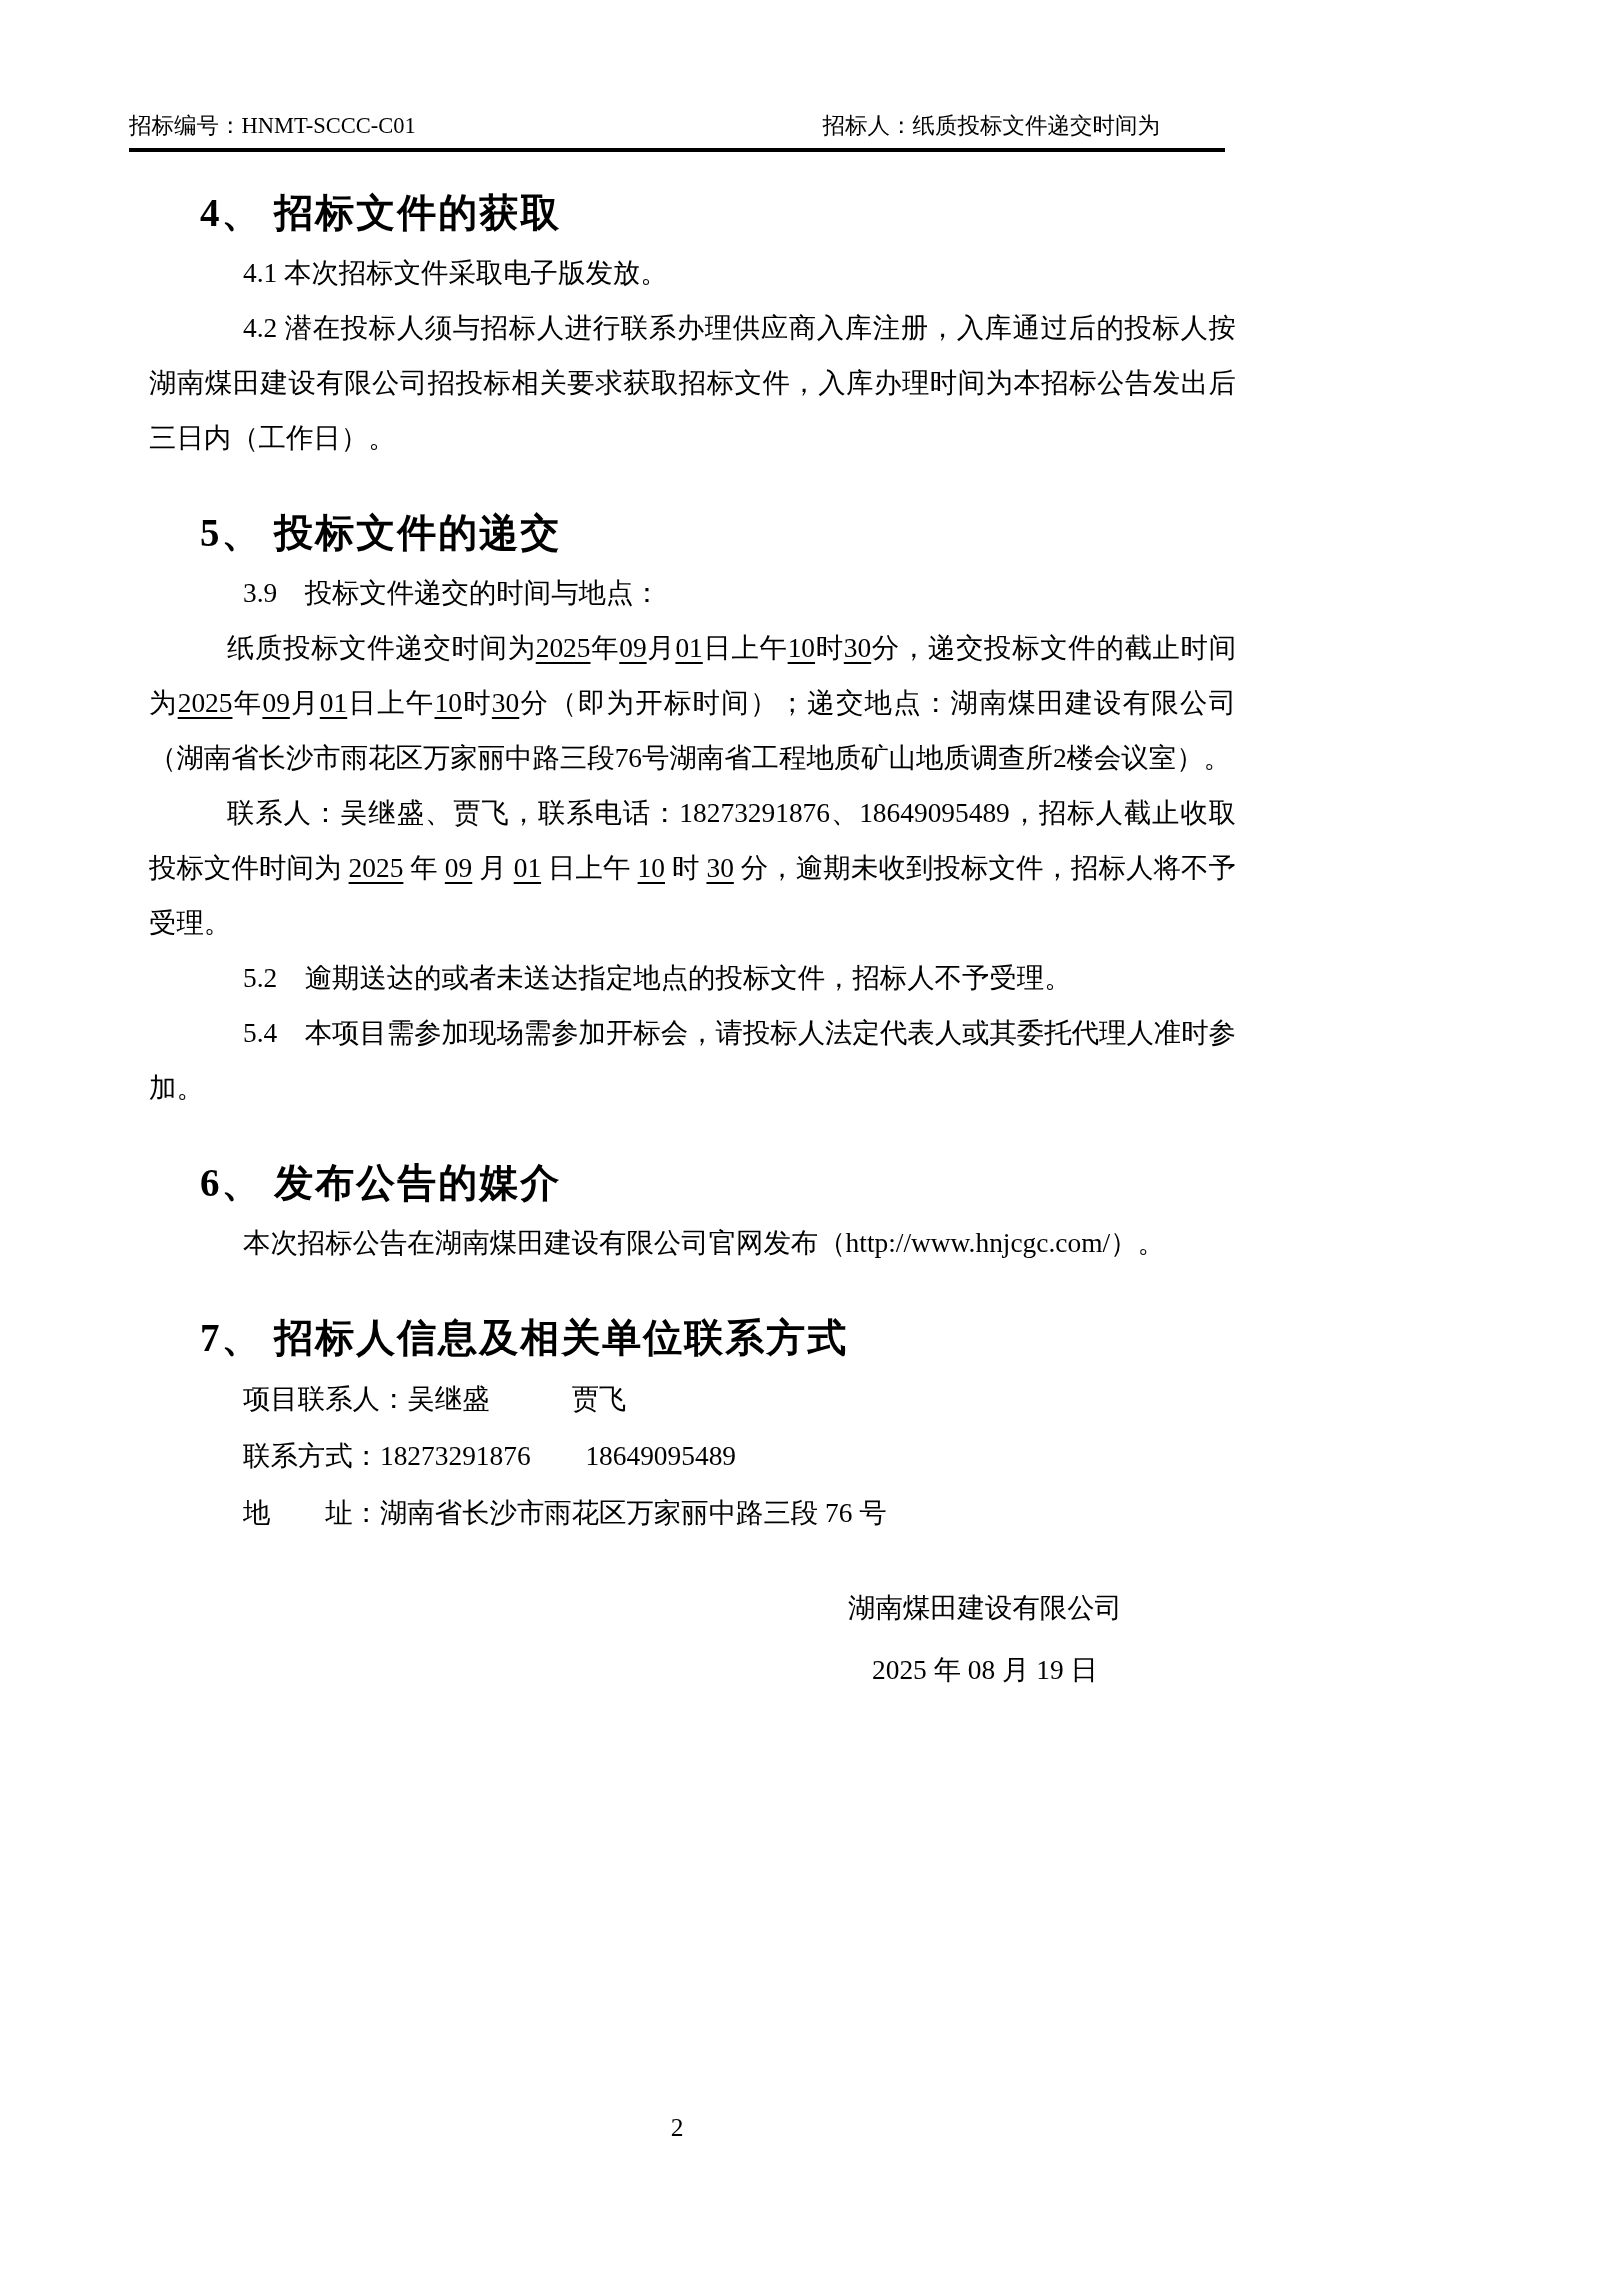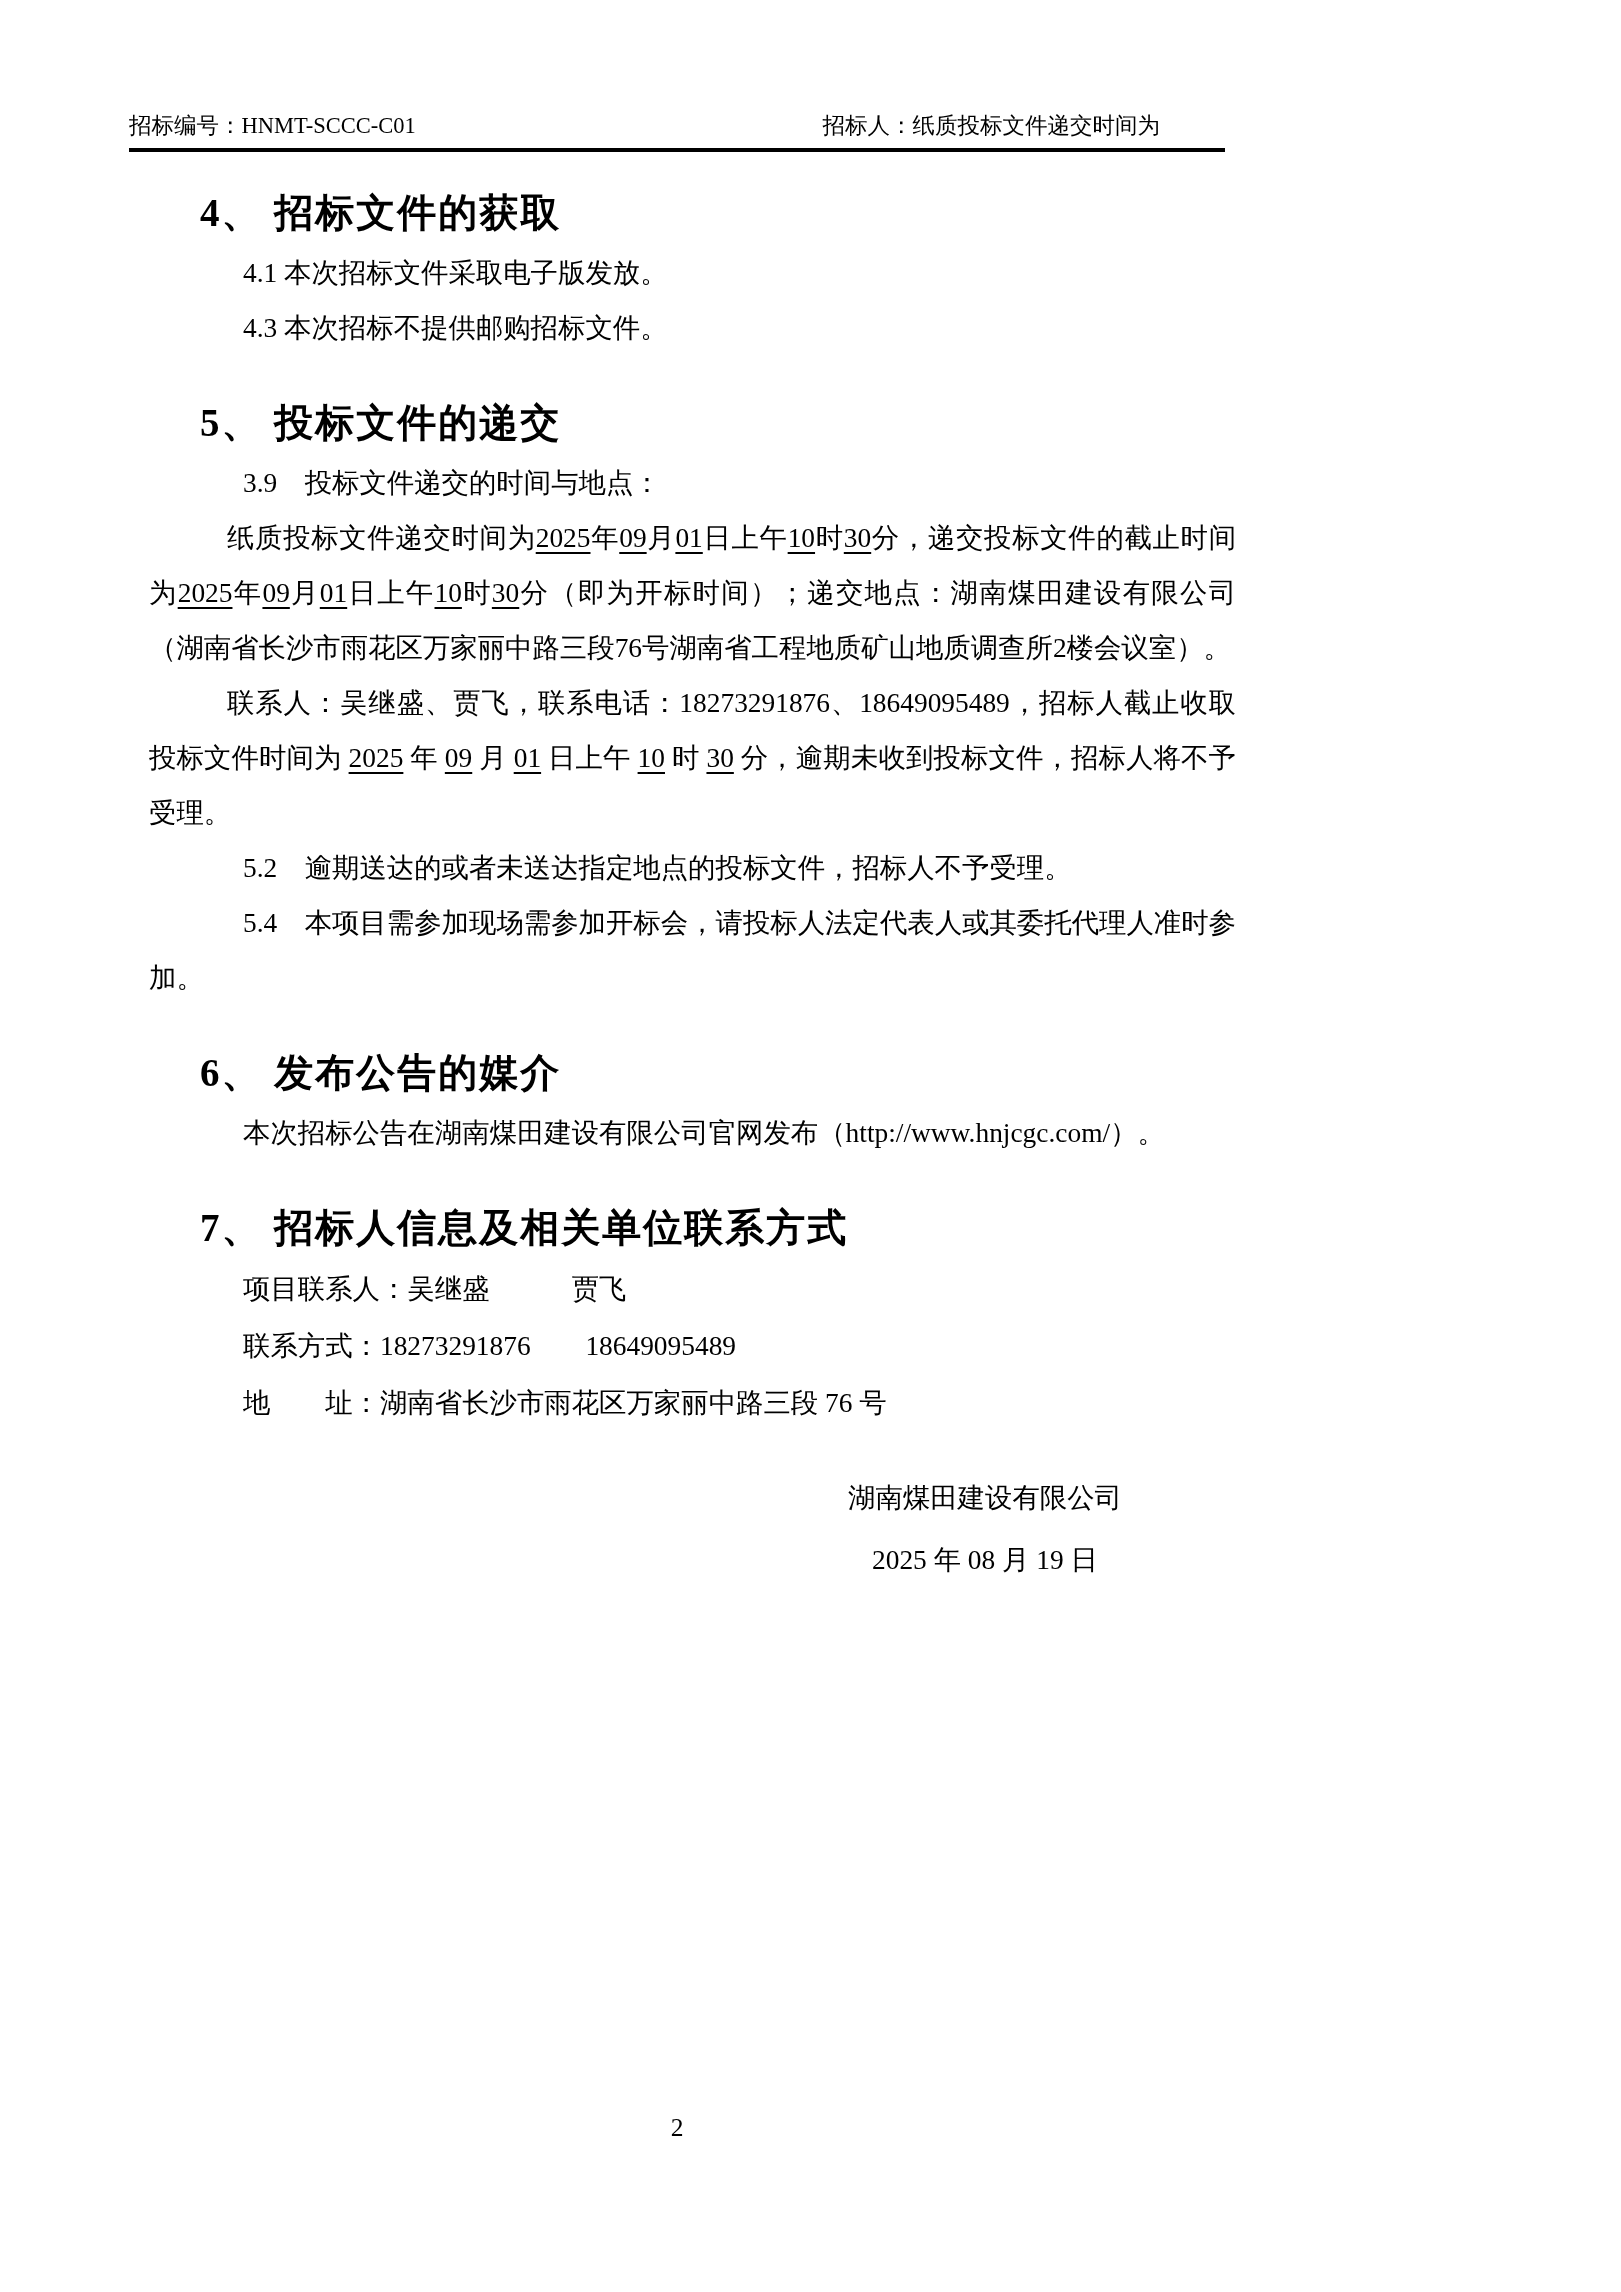--- a/index.html
+++ b/index.html
@@ -70,21 +70,21 @@
 
   <div class="doc-header">
     <span class="left">招标编号：HNMT-SCCC-C01</span>
     <span class="right">招标人：纸质投标文件递交时间为</span>
   </div>
 
   <div class="content">
 
     <h2 class="first">4、 招标文件的获取</h2>
     <p>4.1 本次招标文件采取电子版发放。</p>
-    <p>4.3 本次招标不提供邮购招标文件。</p>
+    <p>4.2 潜在投标人须与招标人进行联系办理供应商入库注册，入库通过后的投标人按湖南煤田建设有限公司招投标相关要求获取招标文件，入库办理时间为本招标公告发出后三日内（工作日）。</p>
 
     <h2>5、 投标文件的递交</h2>
     <p>3.9　投标文件递交的时间与地点：</p>
     <p class="wrap"><span>纸质投标文件递交时间为</span><span class="u">2025</span><span>年</span><span class="u">09</span><span>月</span><span class="u">01</span><span>日上午</span><span class="u">10</span><span>时</span><span class="u">30</span><span>分，递交投标文件的截止时间为</span><span class="u">2025</span><span>年</span><span class="u">09</span><span>月</span><span class="u">01</span><span>日上午</span><span class="u">10</span><span>时</span><span class="u">30</span><span>分（即为开标时间）；递交地点：湖南煤田建设有限公司（湖南省长沙市雨花区万家丽中路三段76号湖南省工程地质矿山地质调查所2楼会议室）。</span></p>
     <p class="wrap"><span>联系人：吴继盛、贾飞，联系电话：18273291876、18649095489，招标人截止收取投标文件时间为 </span><span class="u">2025</span><span> 年 </span><span class="u">09</span><span> 月 </span><span class="u">01</span><span> 日上午 </span><span class="u">10</span><span> 时 </span><span class="u">30</span><span> 分，逾期未收到投标文件，招标人将不予受理。</span></p>
     <p>5.2　逾期送达的或者未送达指定地点的投标文件，招标人不予受理。</p>
     <p>5.4　本项目需参加现场需参加开标会，请投标人法定代表人或其委托代理人准时参加。</p>
 
     <h2>6、 发布公告的媒介</h2>
     <p>本次招标公告在湖南煤田建设有限公司官网发布（http://www.hnjcgc.com/）。</p>

